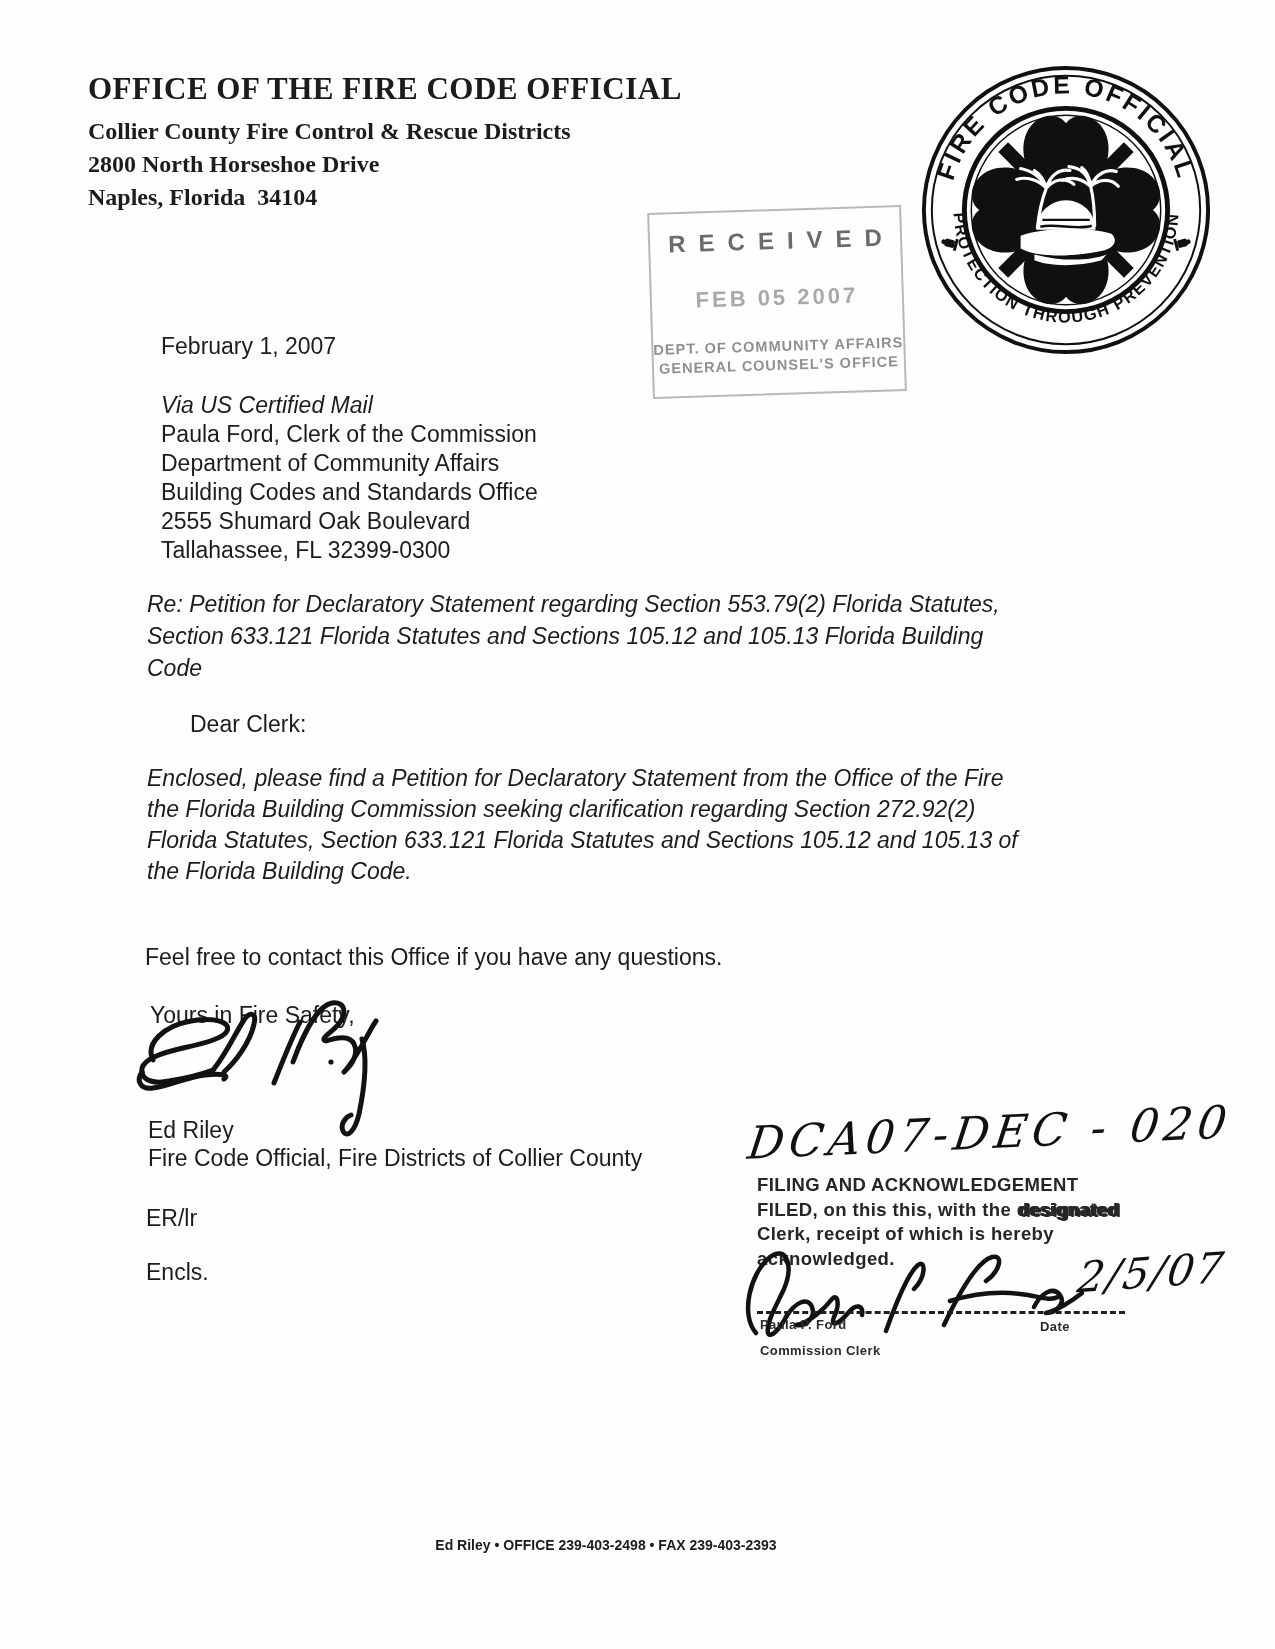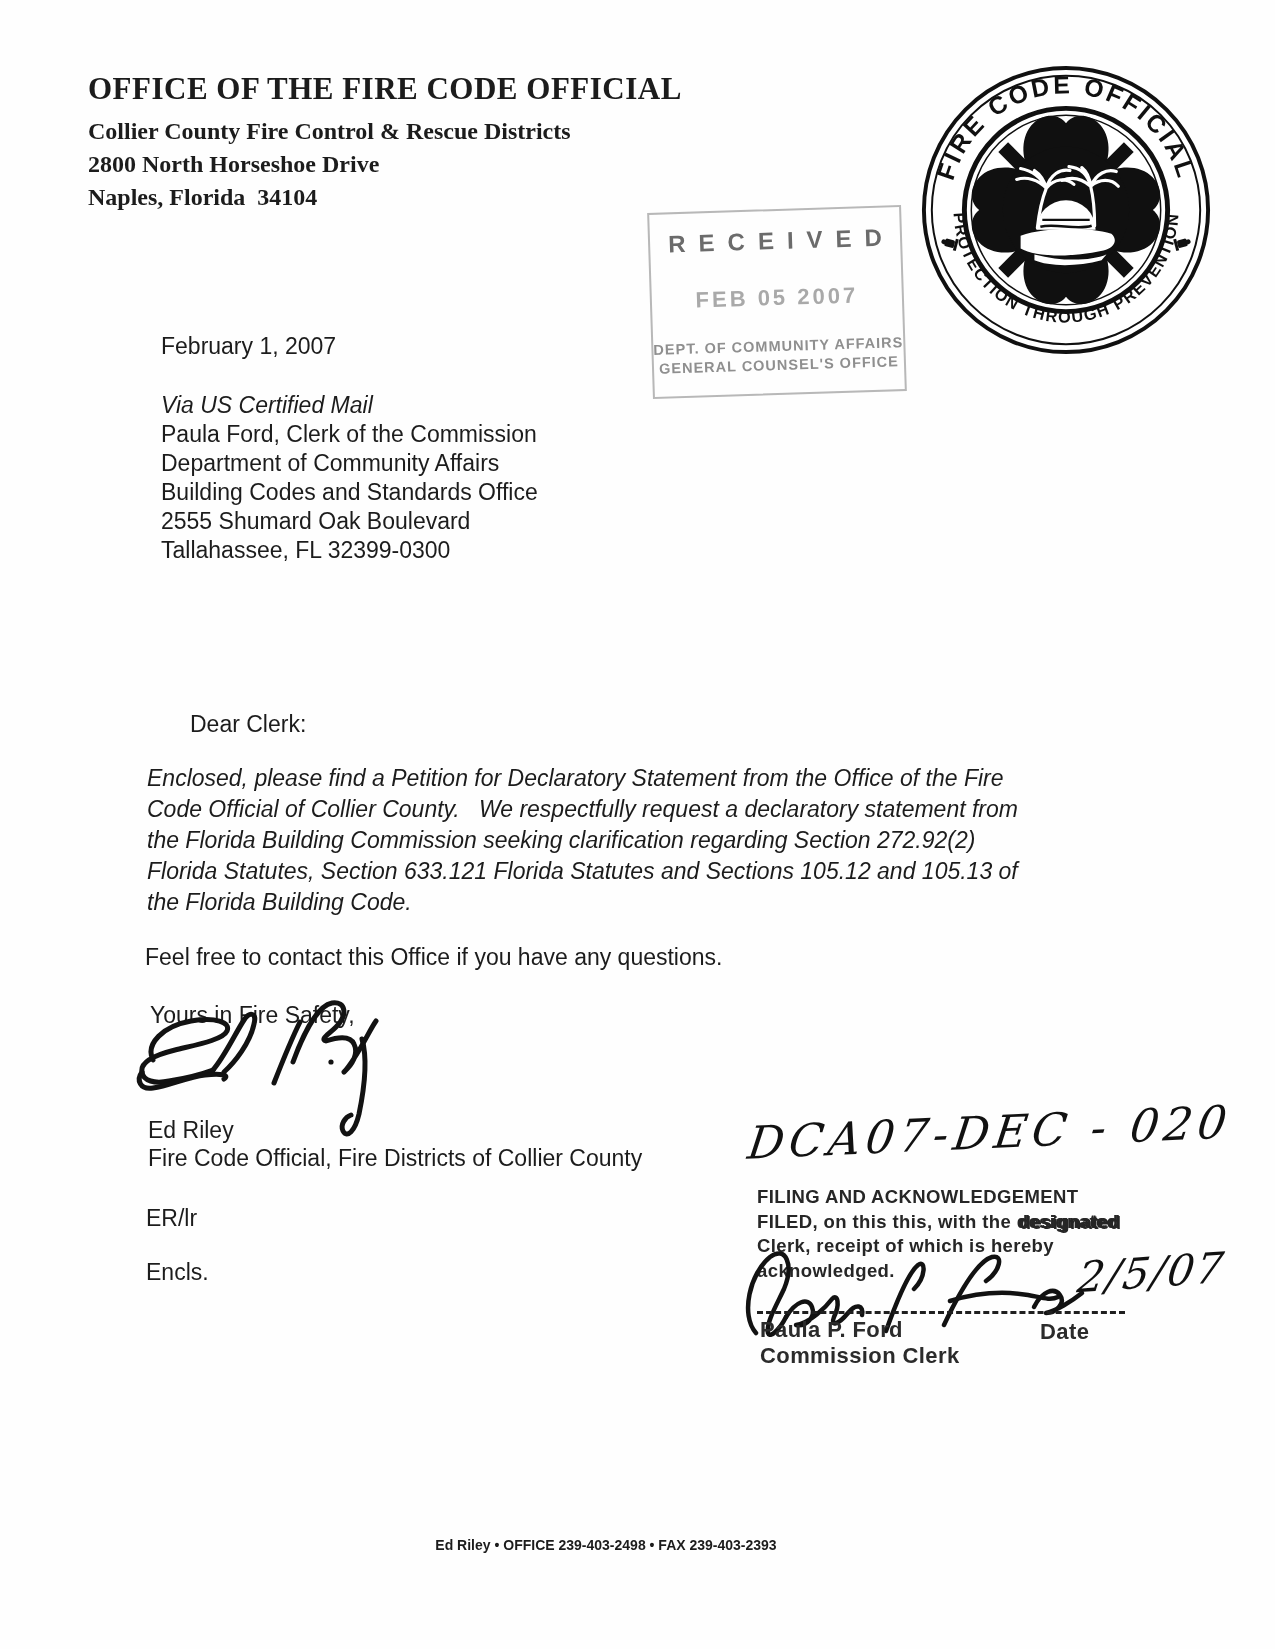--- a/index.html
+++ b/index.html
@@ -27,24 +27,24 @@
   .received .dept  { margin-top:26px; font-size:14.5px; line-height:19px; letter-spacing:1px; color:#8f8f8f; font-weight:600; }
 
   
   .t    { font-size:23px; line-height:29px; }
   .ital { font-style:italic; }
   .re-block, .body-block { font-style:italic; }
   .re-block .ln   { line-height:32px; }
   .body-block .ln { line-height:31px; }
 
   
-  .filing { left:757px; top:1173px; width:400px; color:#262626; font-weight:bold; font-size:18.5px; line-height:24.5px; letter-spacing:0.4px;margin-top:12px; }
+  .filing { left:757px; top:1173px; width:400px; color:#262626; font-weight:bold; font-size:18.5px; line-height:24.5px; letter-spacing:0.4px; }
   .filing .emph { text-shadow:2px 0 #262626, 3px 1px #262626; }
 
-  .stamp-label { font-size:22px; font-weight:bold; color:#2b2b2b; letter-spacing:0.4px;text-align:center; }
+  .stamp-label { font-size:13px; font-weight:bold; color:#2b2b2b; letter-spacing:0.4px;text-align:center; }
 
   
   .handwrite {
     font-family:"DejaVu Serif", serif; font-style:italic; color:#111;
   }
   .case-no { left:748px; top:1106px; font-size:45px; letter-spacing:5px; transform:rotate(-2.5deg) skewX(-10deg); }
   .hw-date { left:1078px; top:1248px; font-size:42px; letter-spacing:2px; transform:rotate(-4deg) skewX(-12deg); }
 
   .sig-line { left:757px; top:1311px; width:368px; border-top:3px dashed #1f1f1f; }
 
@@ -134,26 +134,30 @@
 
   <div class="abs t" style="left:161px; top:391px;">
     <div class="ital ws">Via US Certified Mail</div>
     <div class="ws">Paula Ford, Clerk of the Commission</div>
     <div class="ws">Department of Community Affairs</div>
     <div class="ws">Building Codes and Standards Office</div>
     <div class="ws">2555 Shumard Oak Boulevard</div>
     <div class="ws">Tallahassee, FL 32399-0300</div>
   </div>
 
+  <div class="abs t re-block" style="left:147px; top:588px;">
+    <div class="ln ws">Re: Petition for Declaratory Statement regarding Section 553.79(2) Florida Statutes,</div>
+    <div class="ln ws">Section 633.121 Florida Statutes and Sections 105.12 and 105.13 Florida Building</div>
+    <div class="ln ws">Code</div>
+  </div>
 
   <div class="abs t ws" style="left:147px; top:710px;margin-left:43px;">Dear Clerk:</div>
 
   <div class="abs t body-block" style="left:147px; top:763px;">
     <div class="ln ws">Enclosed, please find a Petition for Declaratory Statement from the Office of the Fire</div>
-    <div class="ln ws">Code Official of Collier County.   We respectfully request a declaratory statement from</div>
     <div class="ln ws">the Florida Building Commission seeking clarification regarding Section 272.92(2)</div>
     <div class="ln ws">Florida Statutes, Section 633.121 Florida Statutes and Sections 105.12 and 105.13 of</div>
     <div class="ln ws">the Florida Building Code.</div>
   </div>
 
   <div class="abs t ws" style="left:145px; top:943px;">Feel free to contact this Office if you have any questions.</div>
 
   <div class="abs t ws" style="left:150px; top:1001px;">Yours in Fire Safety,</div>
 
   <div class="abs" style="left:133px; top:998px; width:252px; height:148px;">

